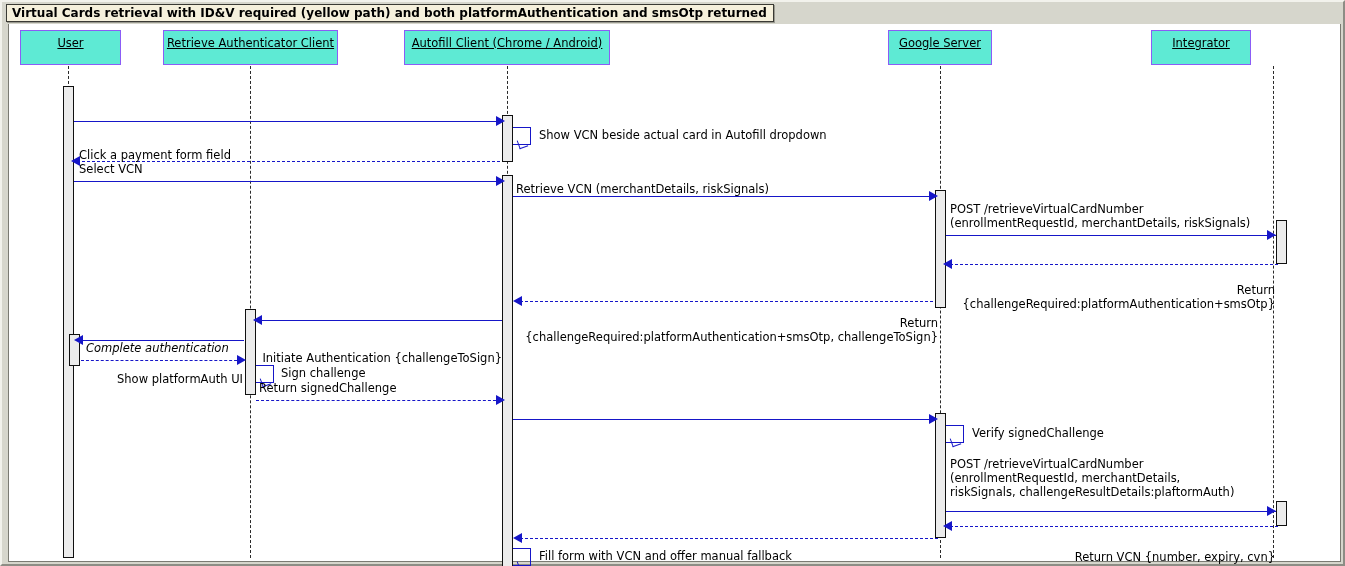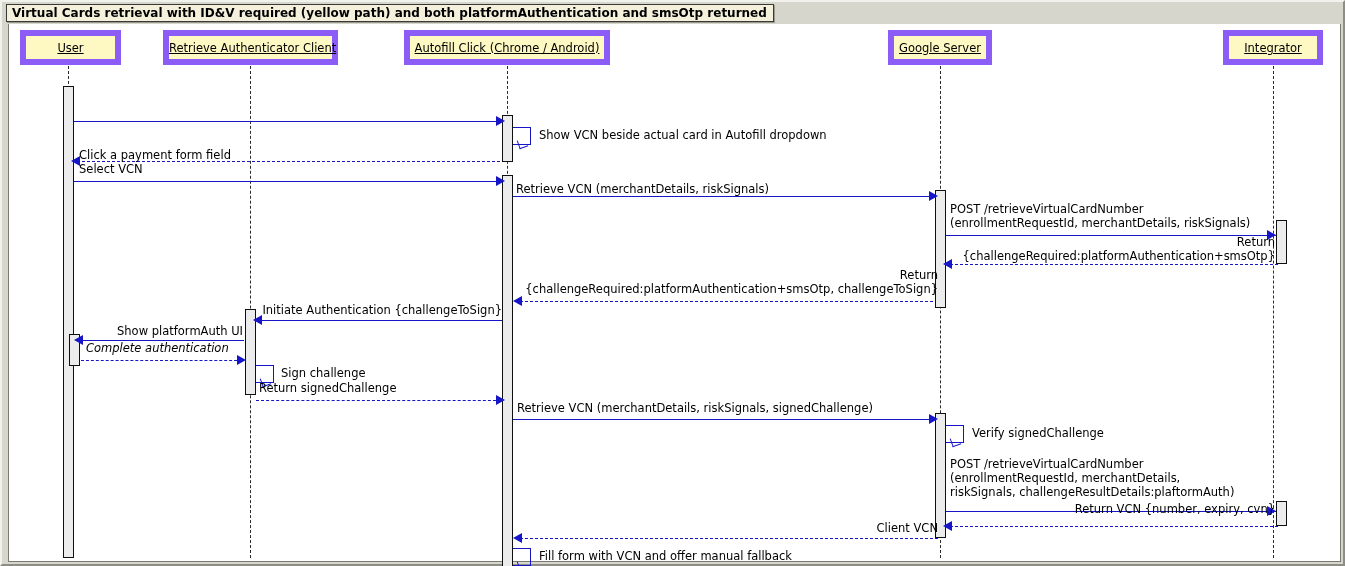--- a/index.html
+++ b/index.html
@@ -36,22 +36,22 @@
     box-sizing:border-box;
     z-index:8;
   }
   #title-tab span{
     font-size:12px;font-weight:bold;color:#000;white-space:nowrap;
     line-height:16px;
   }
   
   .participant{
     position:absolute;
-    background:#fef9c3;
-    border:6px solid #8b5cf6;
+    background:#5eead4;
+    border:1px solid #8b5cf6;
     box-sizing:border-box;
     z-index:6;
   }
   .participant .plabel{
     position:absolute;left:0;right:0;top:5px;
     text-align:center;
     font-size:11.5px;color:#000;
     text-decoration:underline;
     white-space:nowrap;
   }
@@ -84,21 +84,21 @@
   }
   .arrowhead.right{ border-left:9px solid #1616c8; }
   .arrowhead.left{  border-right:9px solid #1616c8; }
   .label{
     position:absolute;
     font-size:11.5px;color:#000;
     white-space:pre;
     line-height:14px;
     z-index:5;
   }
-  .label.right{ text-align:right; }
+  .label.right{ text-align:right;margin-top:48px; }
   
   .selfloop{
     position:absolute;
     border:1px solid #1616c8;
     border-left:none;
     box-sizing:border-box;
     z-index:3;
   }
   .selfarrow{
     position:absolute;
@@ -183,21 +183,20 @@
     <div class="arrowhead right" style="left:228px; top:331px;"></div>
 
     <div class="selfloop" style="left:247px; top:341px; width:18px; height:18px;"></div>
     <div class="selfarrow" style="left:252px; top:353px;"></div>
     <div class="label" style="left:272px; top:342px;">Sign challenge</div>
 
     <div class="label" style="left:250px; top:357px;">Return signedChallenge</div>
     <div class="msg dashed" style="left:247px; top:376px; width:245px;"></div>
     <div class="arrowhead right" style="left:487px; top:371px;"></div>
 
-    <div class="label" style="left:508px; top:377px;">Retrieve VCN (merchantDetails, riskSignals, signedChallenge)</div>
     <div class="msg" style="left:504px; top:395px; width:425px;"></div>
     <div class="arrowhead right" style="left:920px; top:390px;"></div>
 
     <div class="selfloop" style="left:937px; top:401px; width:18px; height:18px;"></div>
     <div class="selfarrow" style="left:942px; top:413px;"></div>
     <div class="label" style="left:963px; top:402px;">Verify signedChallenge</div>
 
     <div class="label" style="left:941px; top:433px;">POST /retrieveVirtualCardNumber
 (enrollmentRequestId, merchantDetails,
 riskSignals, challengeResultDetails:plaftormAuth)</div>
@@ -220,28 +219,28 @@
 
   <div class="participant" style="left:18px; top:28px; width:101px; height:35px;">
     <div class="plabel">User</div>
   </div>
 
   <div class="participant" style="left:161px; top:28px; width:175px; height:35px;">
     <div class="plabel">Retrieve Authenticator Client</div>
   </div>
 
   <div class="participant" style="left:402px; top:28px; width:206px; height:35px;">
-    <div class="plabel">Autofill Click (Chrome / Android)</div>
+    <div class="plabel">Autofill Client (Chrome / Android)</div>
   </div>
 
   <div class="participant" style="left:886px; top:28px; width:104px; height:35px;">
     <div class="plabel">Google Server</div>
   </div>
 
-  <div class="participant" style="left:1221px; top:28px; width:100px; height:35px;">
+  <div class="participant" style="left:1149px; top:28px; width:100px; height:35px;">
     <div class="plabel">Integrator</div>
   </div>
 
   <div id="title-tab">
     <span>Virtual Cards retrieval with ID&amp;V required (yellow path) and both platformAuthentication and smsOtp returned</span>
   </div>
 
 </div>
 
 </body></html>

